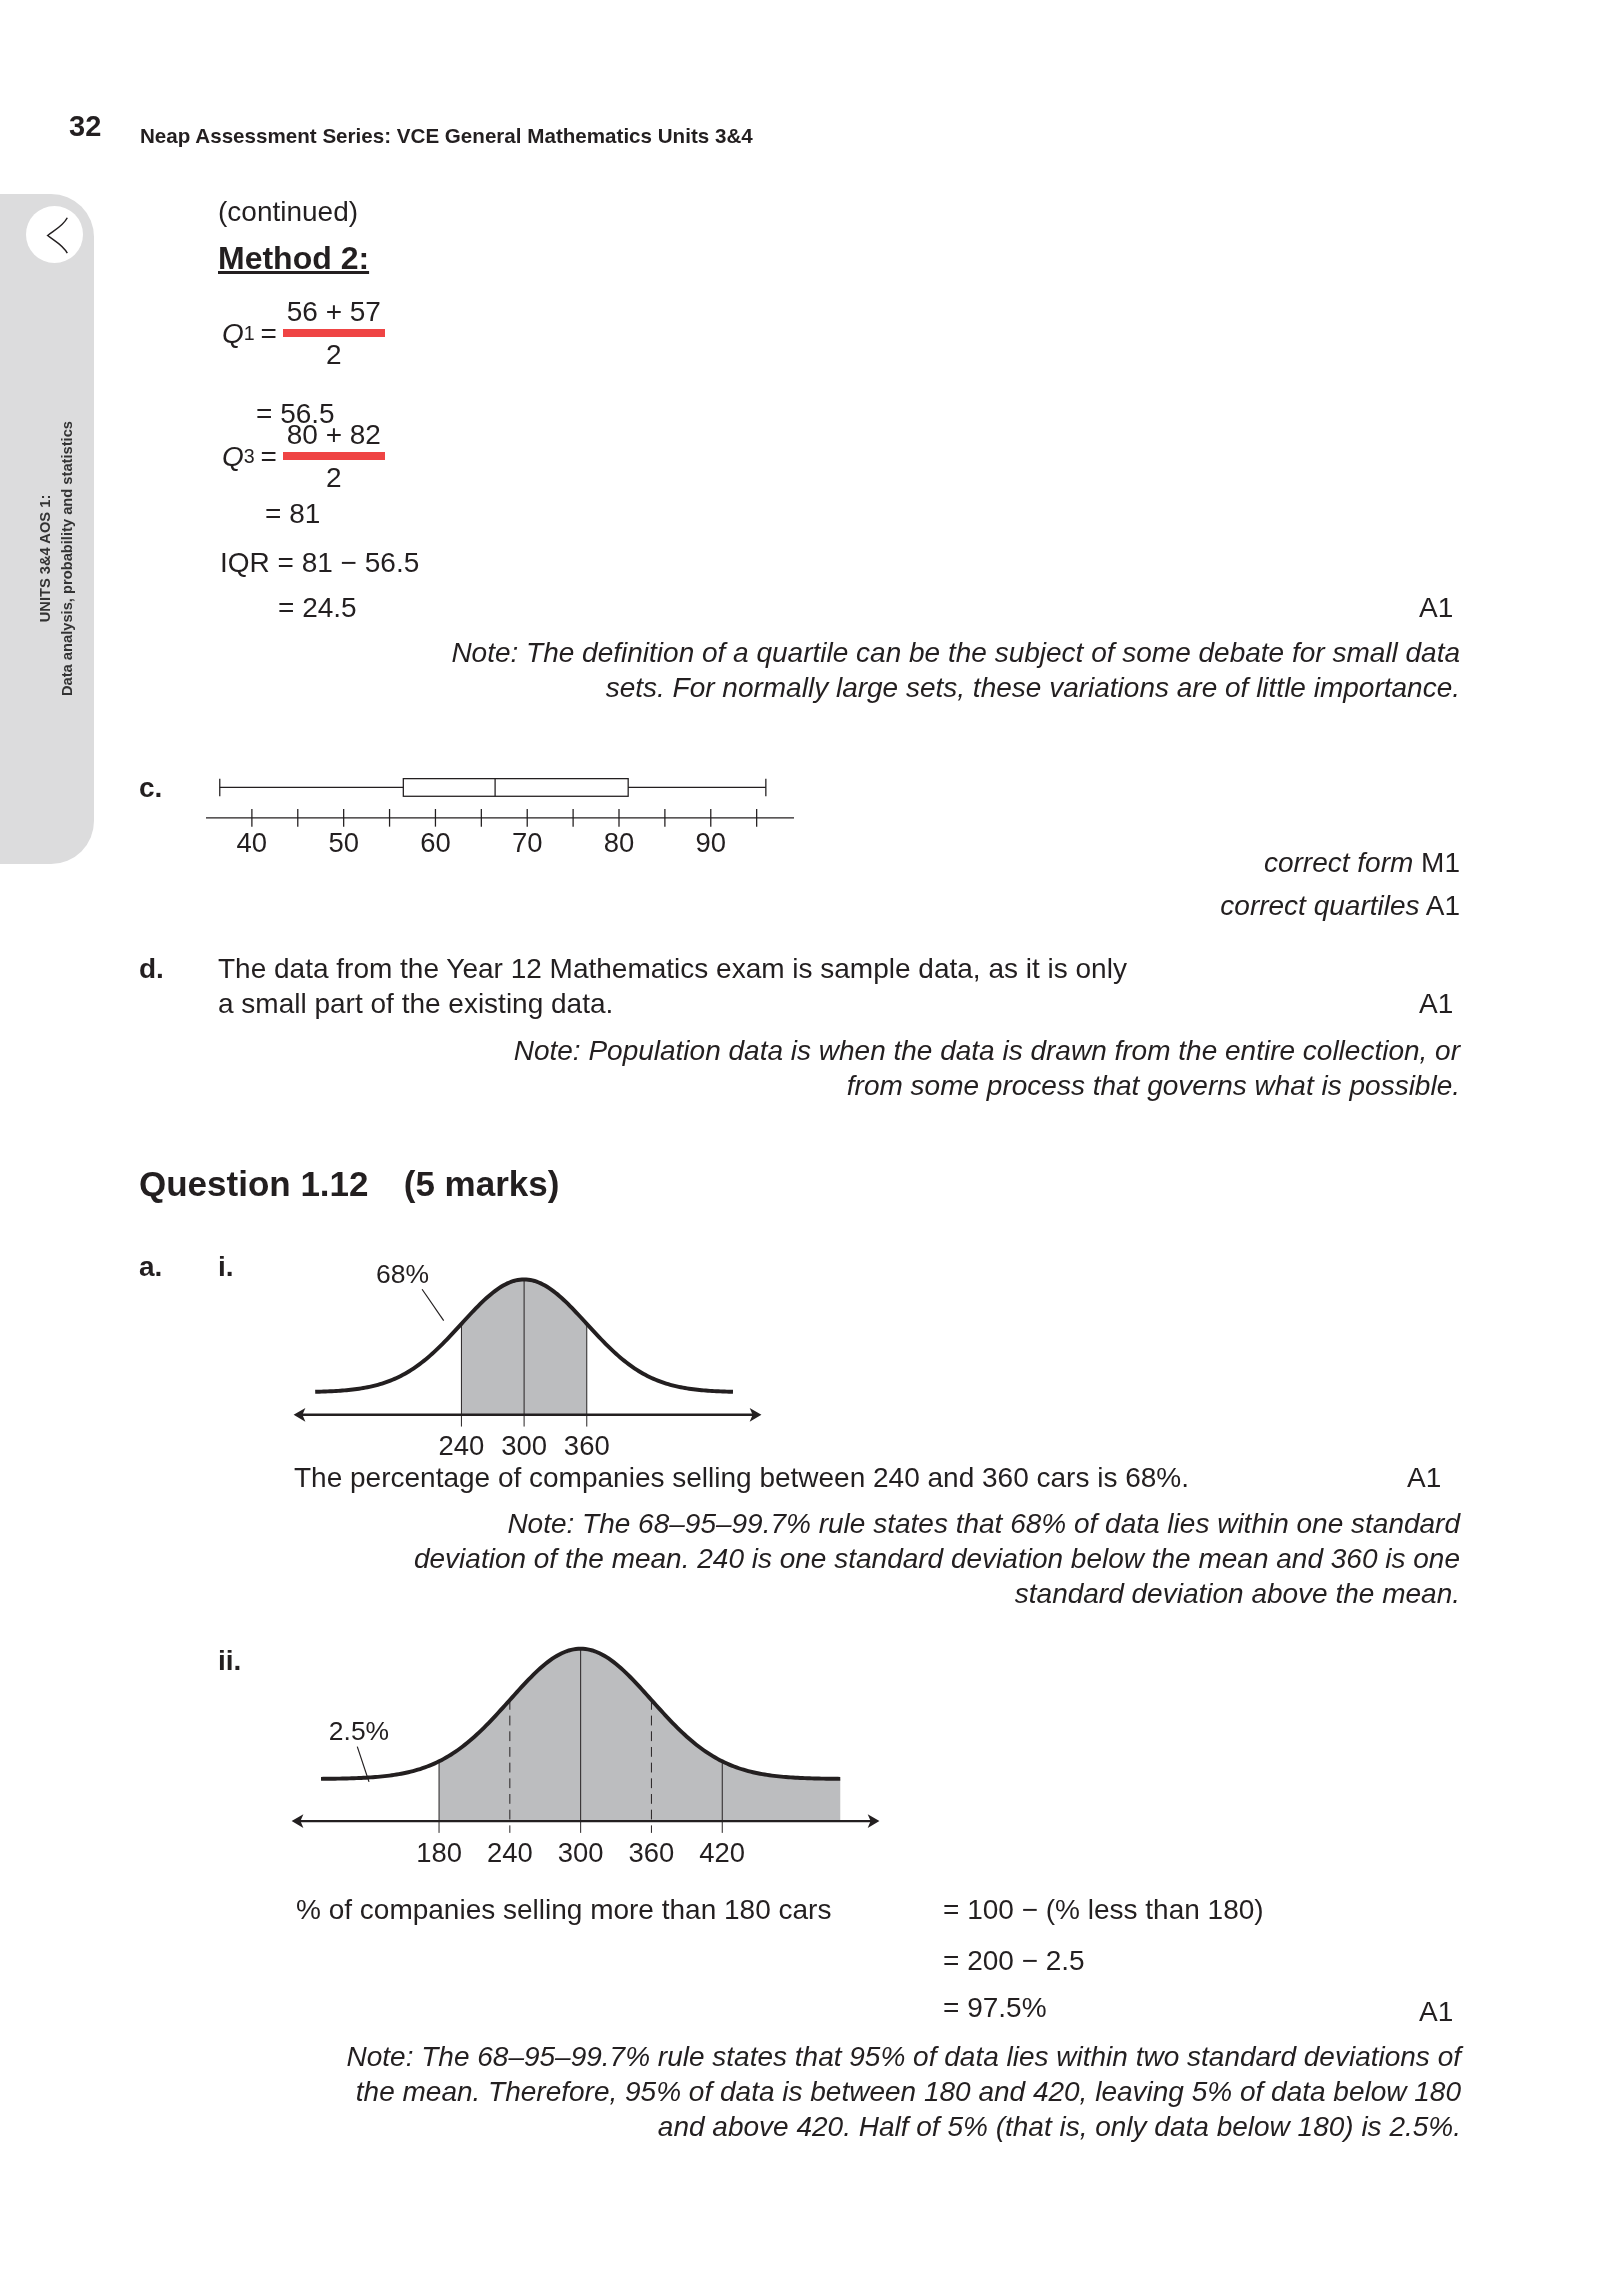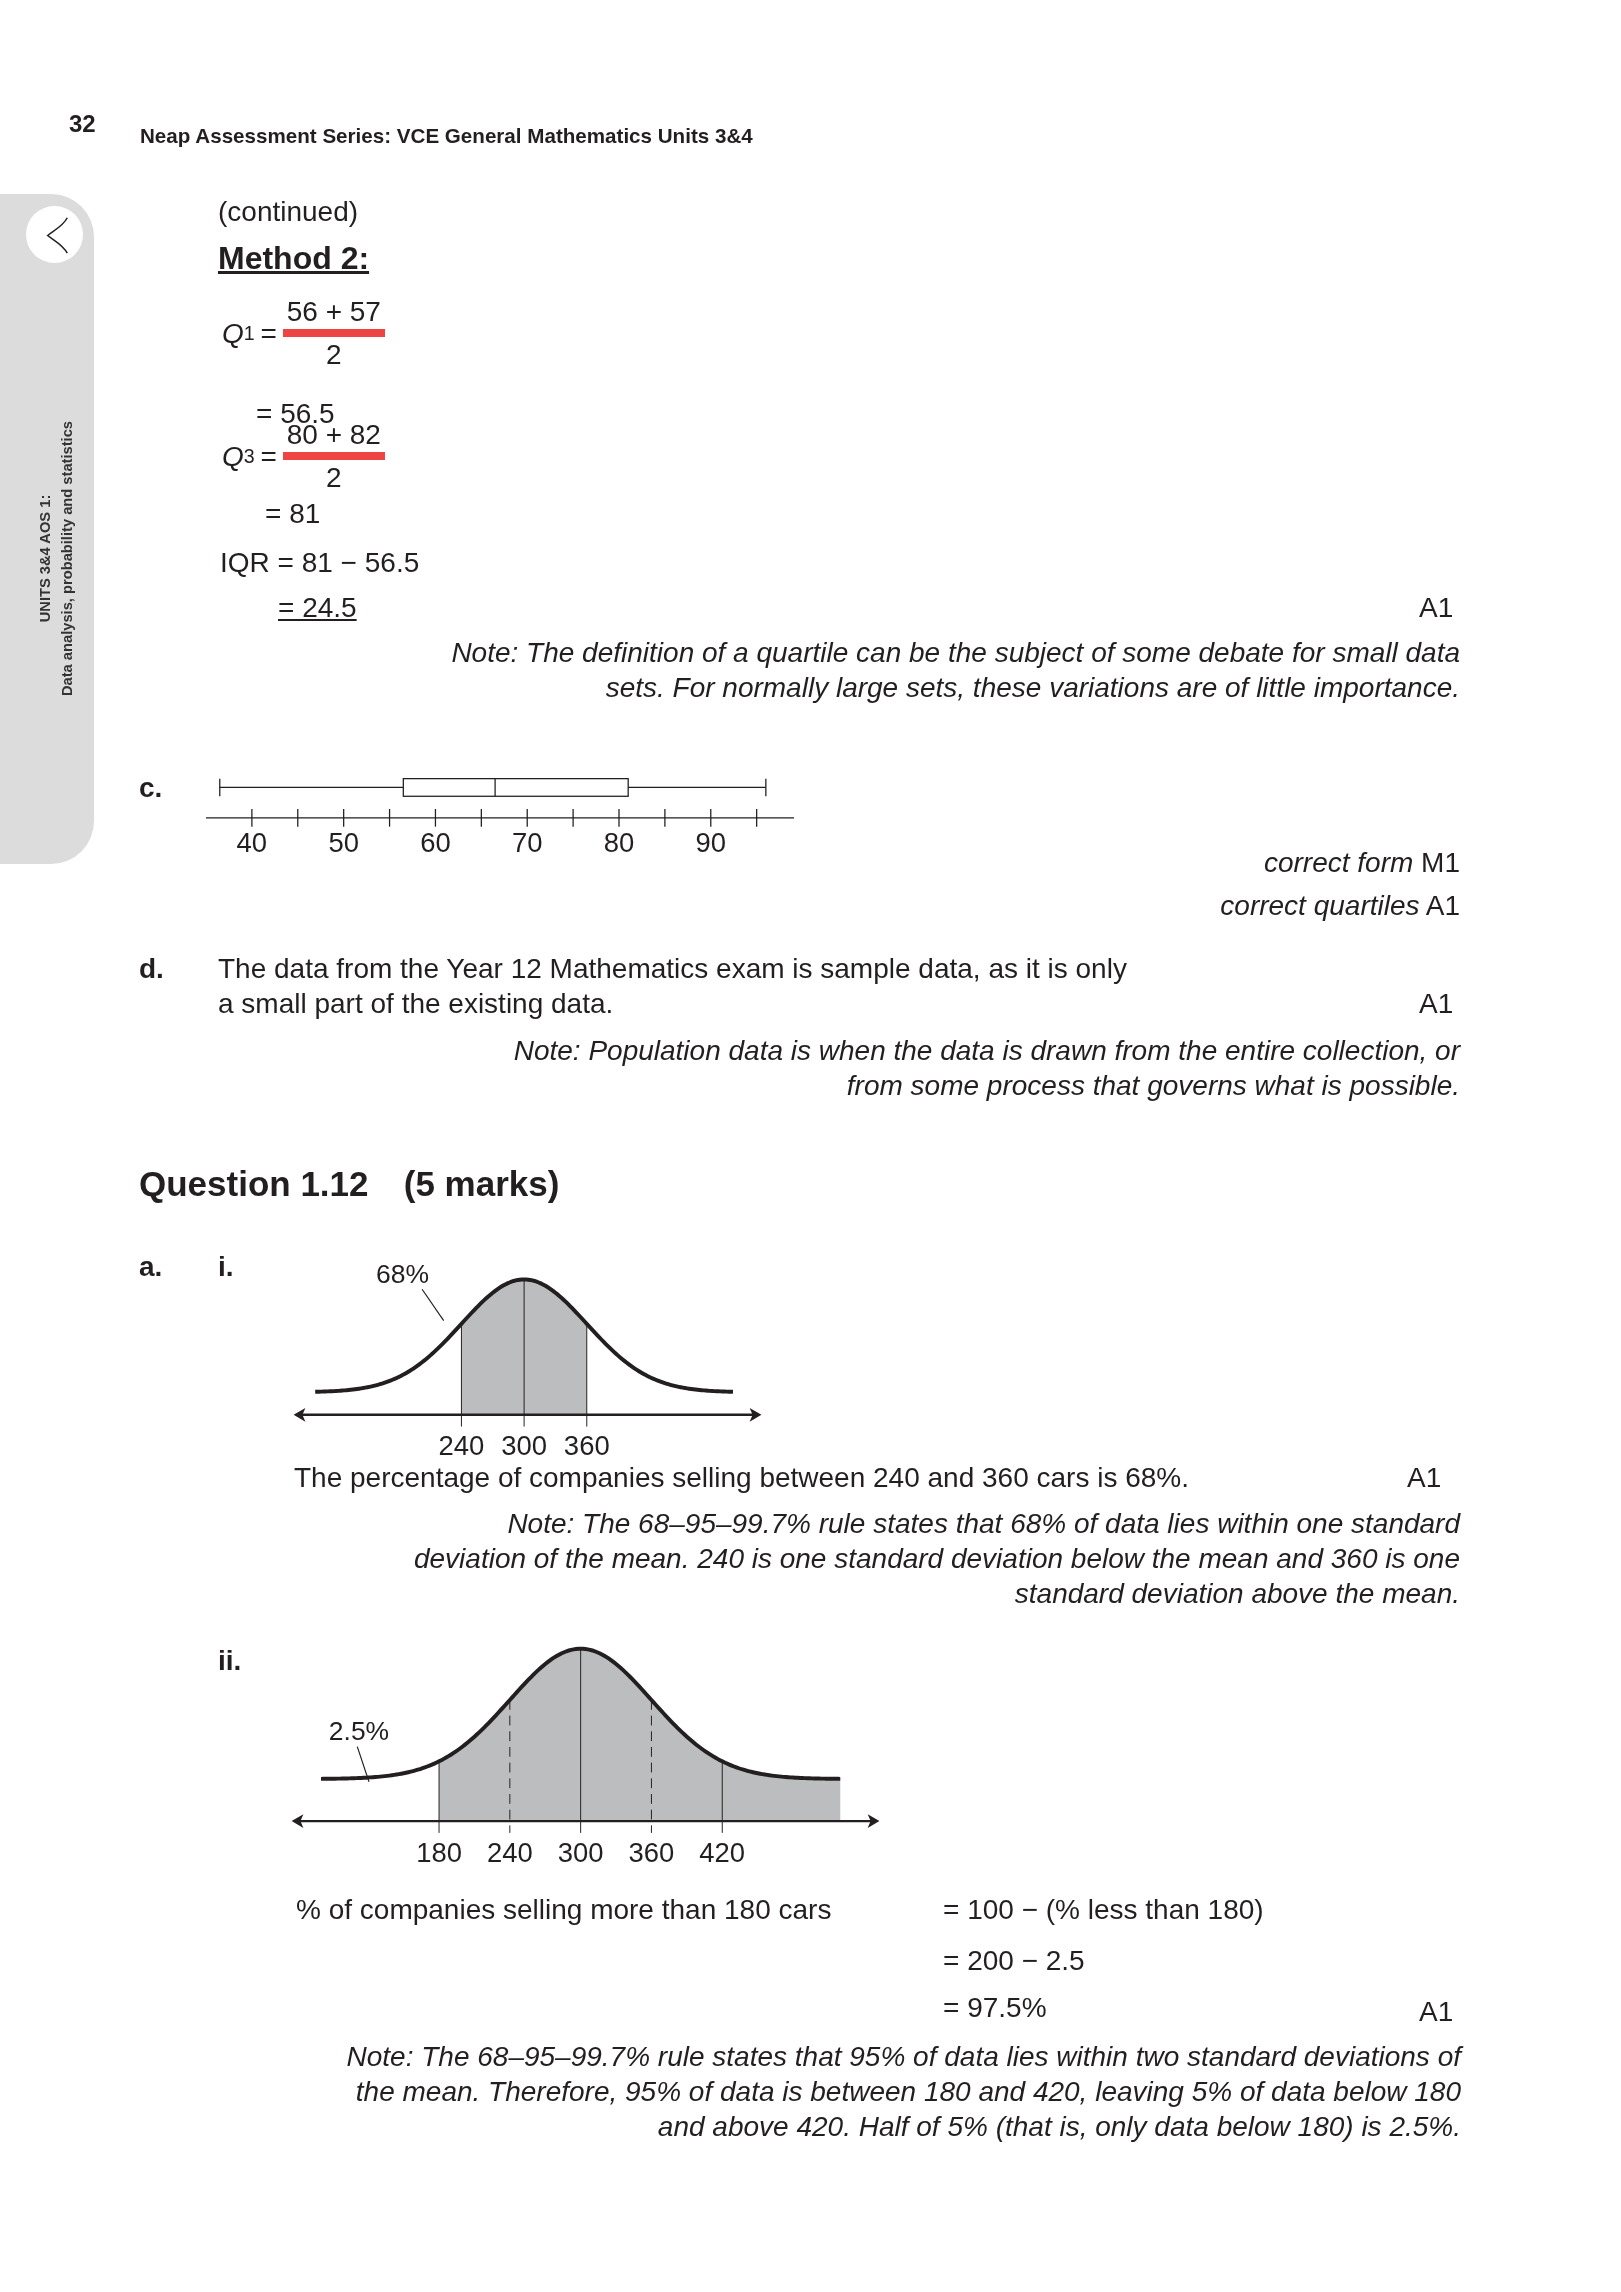--- a/index.html
+++ b/index.html
@@ -1,19 +1,19 @@
 <!DOCTYPE html>
 <html><head>
 <meta charset="utf-8">
 <style>
   html, body { margin: 0; padding: 0; background: #ffffff; }
   body { width: 1621px; height: 2293px; position: relative; overflow: hidden;
          font-family: "Liberation Sans", sans-serif; color: #231f20; }
   .abs { position: absolute; }
-  .header-num { left: 69px; top: 110px; font-size: 24px; font-weight: bold; }
+  .header-num { left: 69px; top: 110px; font-size: 29px; font-weight: bold; }
   .header-title { left: 140px; top: 124px; font-size: 20.6px; font-weight: bold; }
   .side-tab { left: 0; top: 194px; width: 94px; height: 670px; background: #dcdcdd;
               border-top-right-radius: 43px; border-bottom-right-radius: 43px; }
   .side-circle { left: 25.5px; top: 206px; width: 57px; height: 57px; border-radius: 50%; background: #fff; }
   .side-text { left: 35px; top: 725px; transform-origin: 0 0; transform: rotate(-90deg);
                font-size: 14.7px; line-height: 21.6px; text-align: center; width: 333px; font-weight: bold; color:#333; }
   .side-text span { display: block; }
   .t { font-size: 28px; line-height: 35px; }
   .it { font-style: italic; }
   .b { font-weight: bold; }
@@ -62,21 +62,21 @@
     <span class="sub">3</span>
   <span style="margin:0 5.9px;">=</span>
   <span class="frac">
     <span class="num">80 + 82</span>
     <span class="den">2</span>
   </span>
 </div>
 <div class="abs t" style="left:265px; top:496px;">= 81</div>
 
 <div class="abs t" style="left:220px; top:545px;">IQR = 81 − 56.5</div>
-<div class="abs t" style="left:278px; top:590px;text-decoration:underline;">= 24.5</div>
+<div class="abs t" style="left:278px; top:590px;">= 24.5</div>
 <div class="abs t" style="left:1419px; top:590px;">A1</div>
 <div class="abs t it right" style="left:421px; top:635px; width:1039px;">Note: The definition of a quartile can be the subject of some debate for small data sets. For normally large sets, these variations are of little importance.</div>
 
 <div class="abs t b" style="left:139px; top:770px;">c.</div>
 <svg class="abs" style="left:206px; top:761px;" width="588" height="98" viewBox="0 0 600 100">
   <g id="boxplot">
       <line x1="14.047619047619047" x2="201.34920634920636" y1="27" y2="27" stroke="#231f20" stroke-width="1.3"></line>
       <line x1="14.047619047619047" x2="14.047619047619047" y1="18" y2="36" stroke="#231f20" stroke-width="1.3"></line>
       <rect x="201.34920634920636" y="18" width="229.44444444444443" height="18" fill="#fff" stroke="#231f20" stroke-width="1.3"></rect>
       <line x1="295" x2="295" y1="18" y2="36" stroke="#231f20" stroke-width="1.3"></line>

